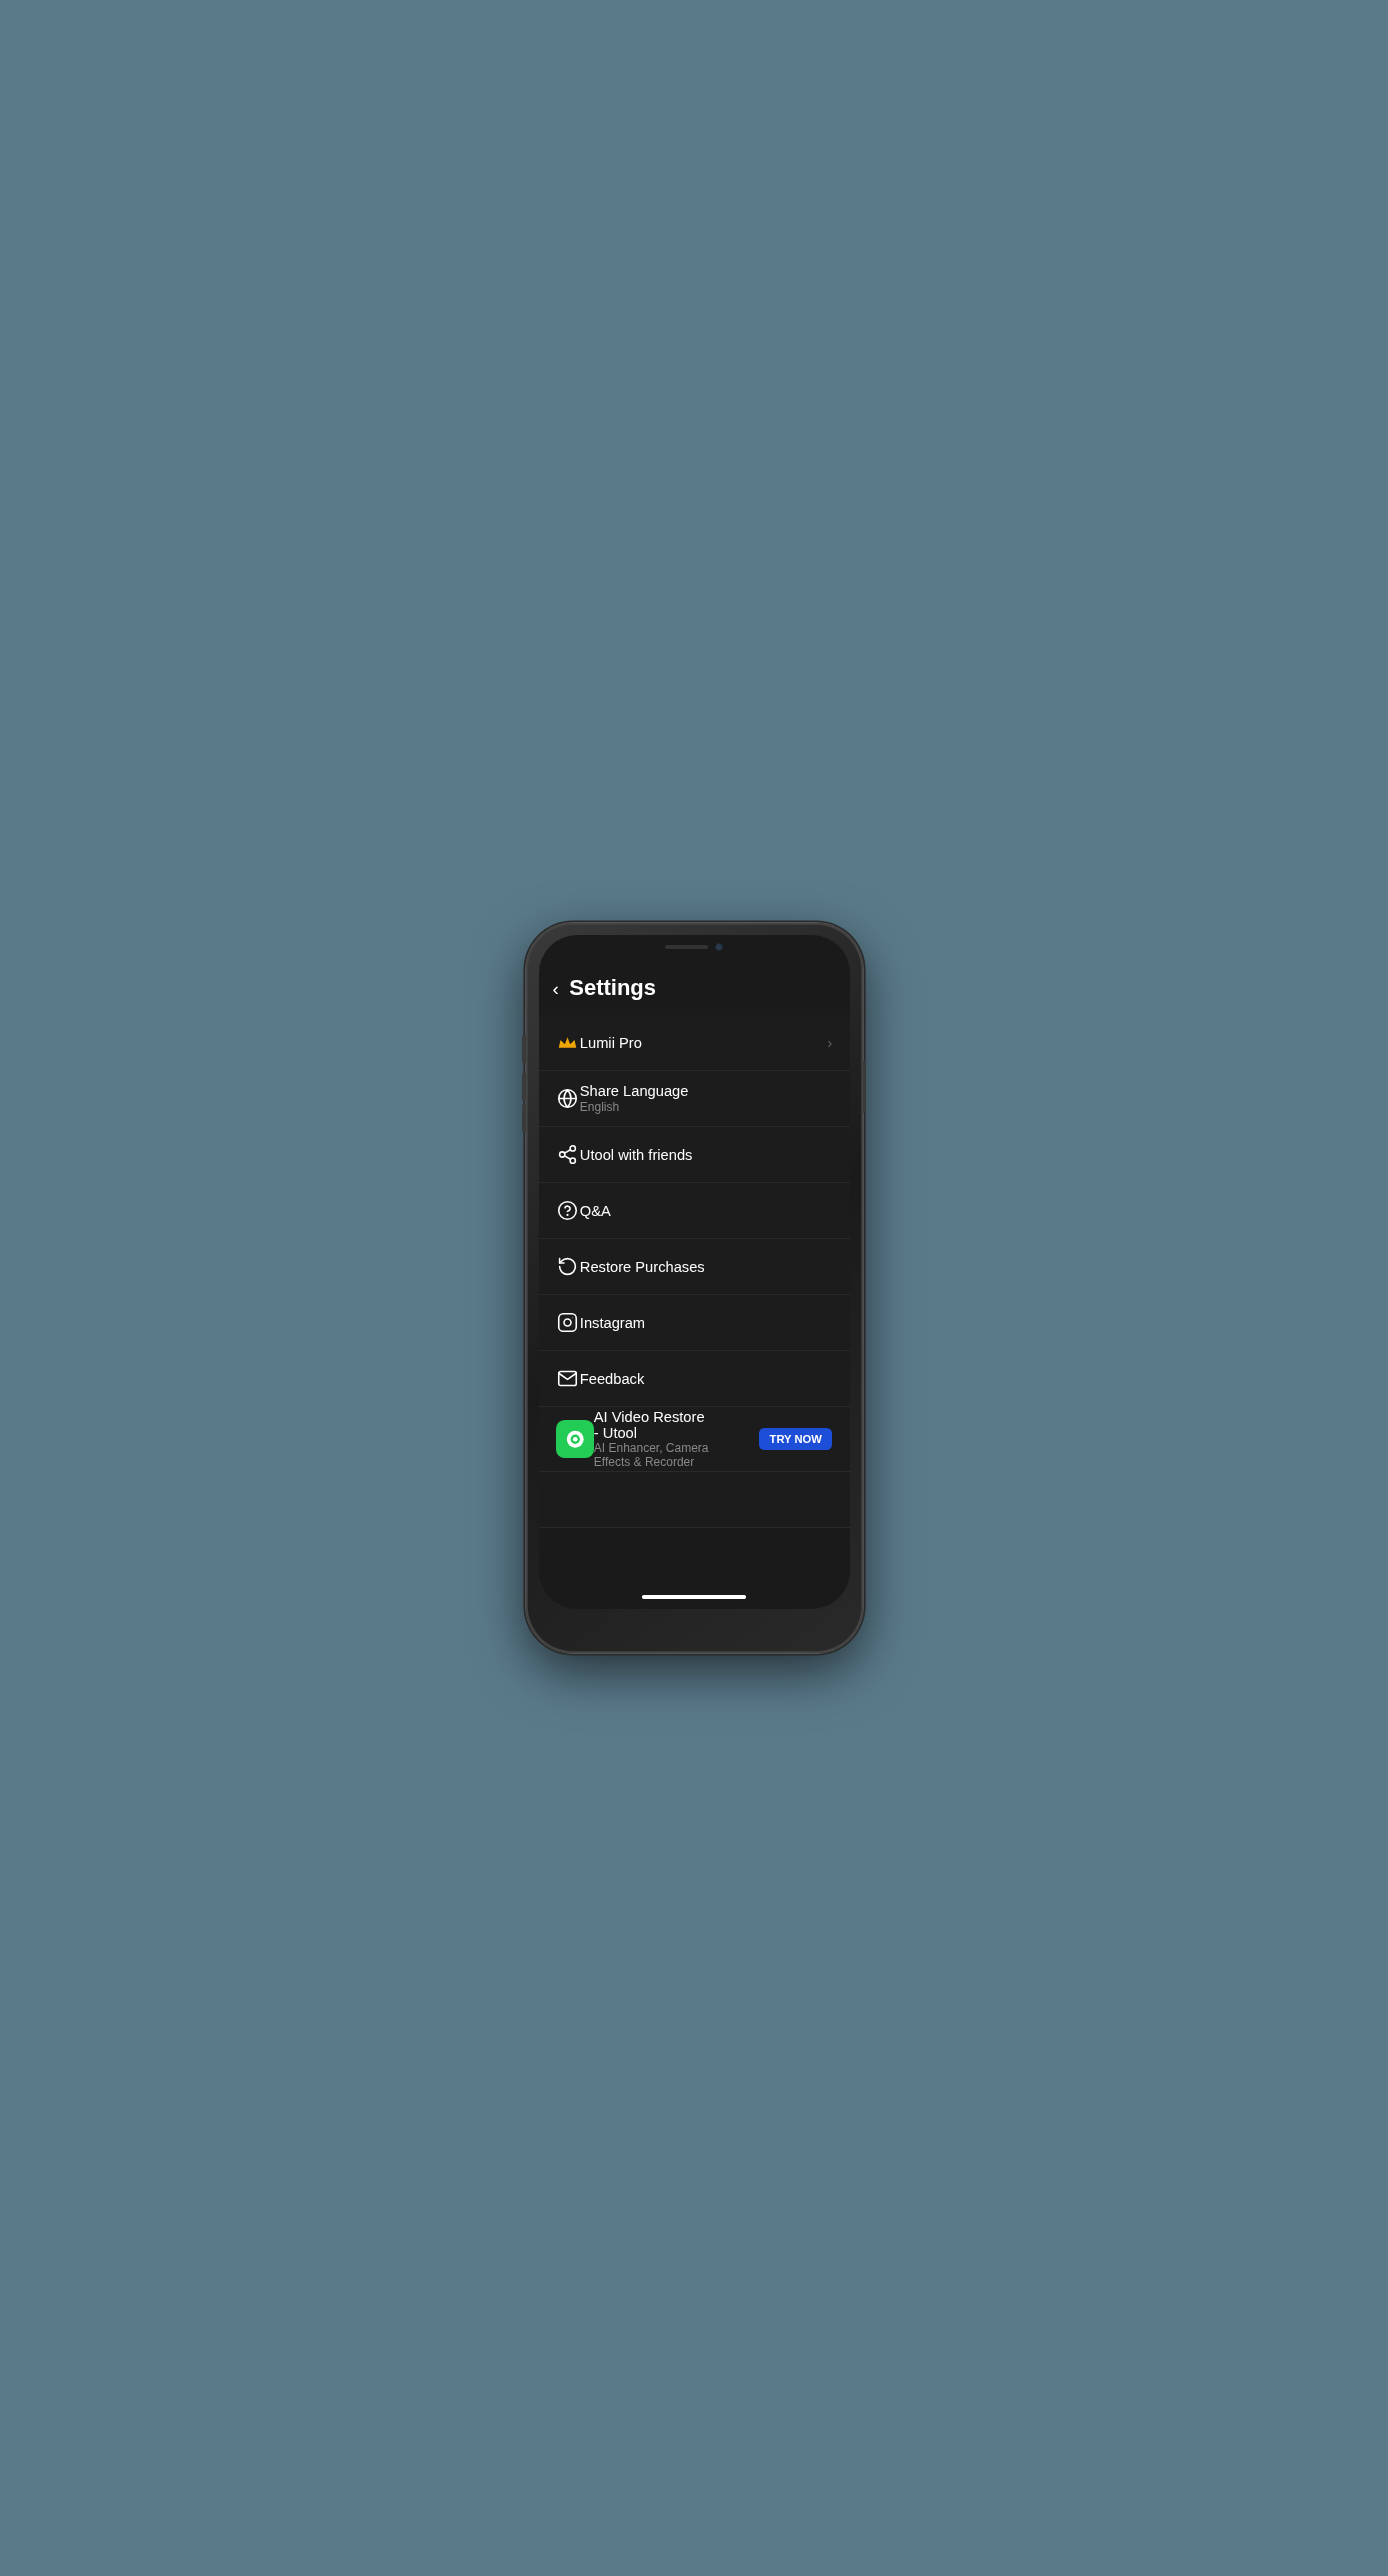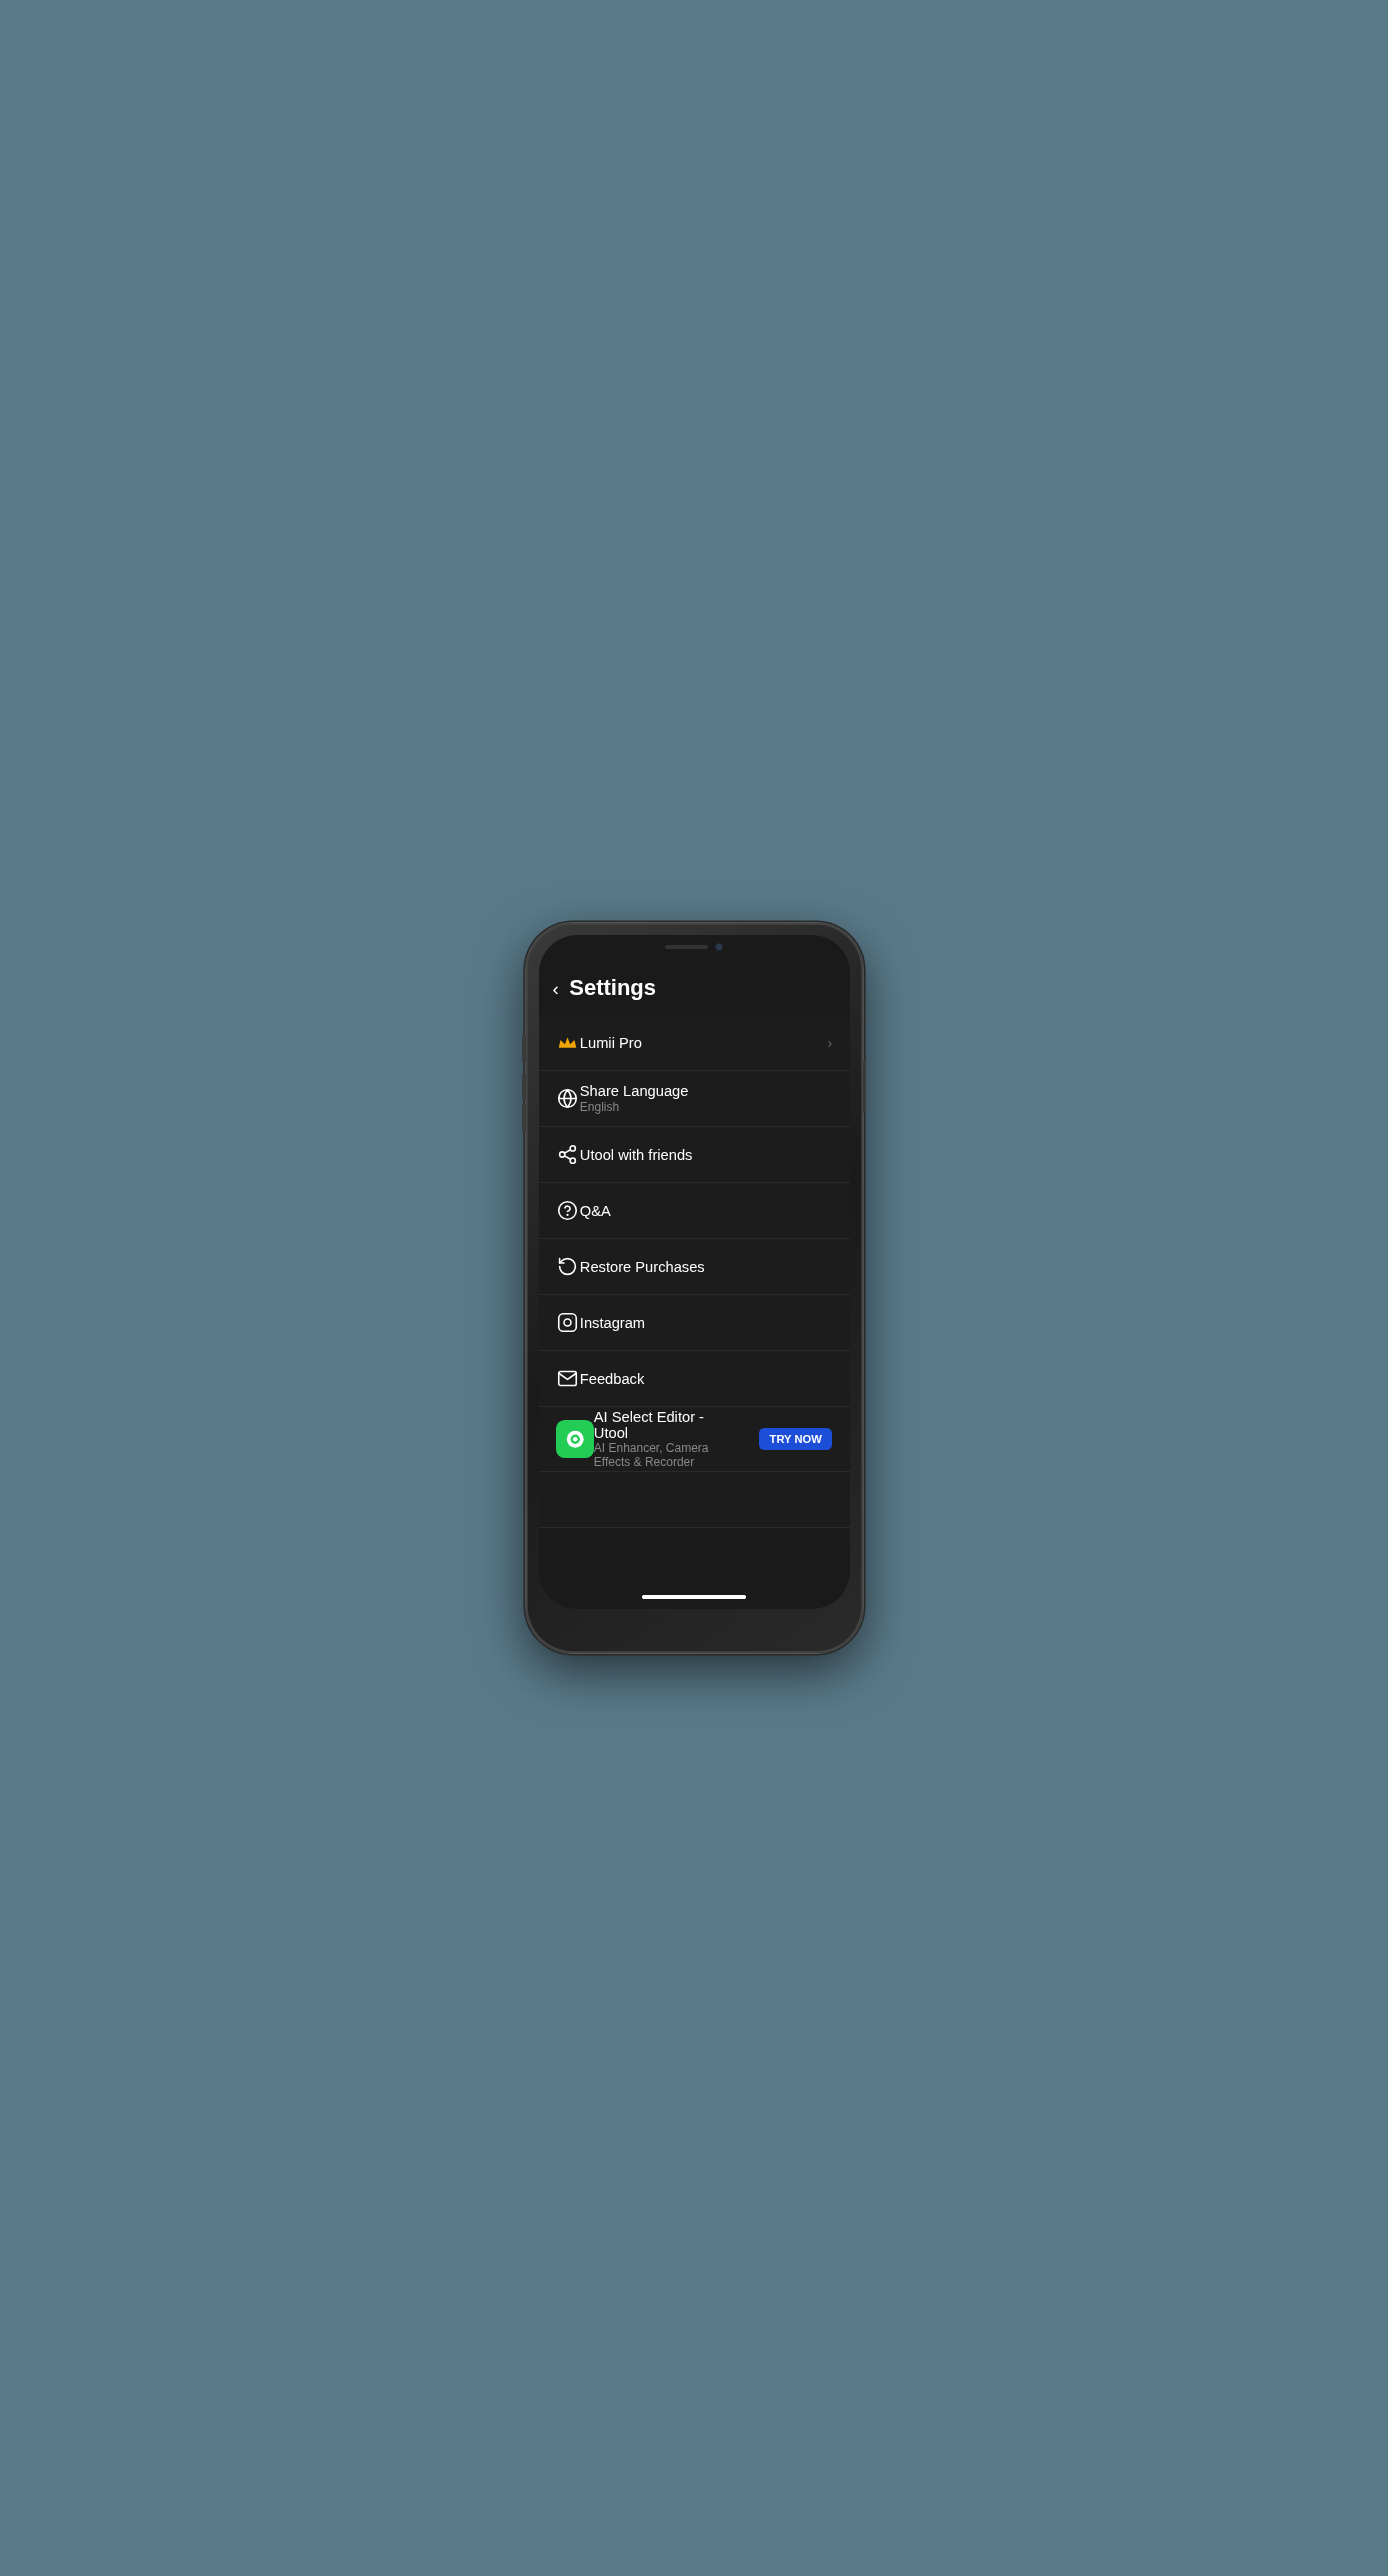--- a/index.html
+++ b/index.html
@@ -360,21 +360,21 @@
 
         <div class="menu-item menu-item-ad">
           <div class="ad-app-icon">
             <svg viewBox="0 0 24 24" xmlns="http://www.w3.org/2000/svg">
               <circle cx="12" cy="12" r="9" fill="#fff"></circle>
               <circle cx="12" cy="12" r="5" fill="#22cc55"></circle>
               <circle cx="12" cy="12" r="2.5" fill="#fff"></circle>
             </svg>
           </div>
           <div class="menu-text">
-            <span class="menu-label">AI Select Editor - Utool</span>
+            <span class="menu-label">AI Video Restore - Utool</span>
             <span class="menu-sublabel">AI Enhancer, Camera Effects &amp; Recorder</span>
           </div>
           <button class="try-now-btn">TRY NOW</button>
         </div>
 
 
 
         <div class="menu-item">
           
           

